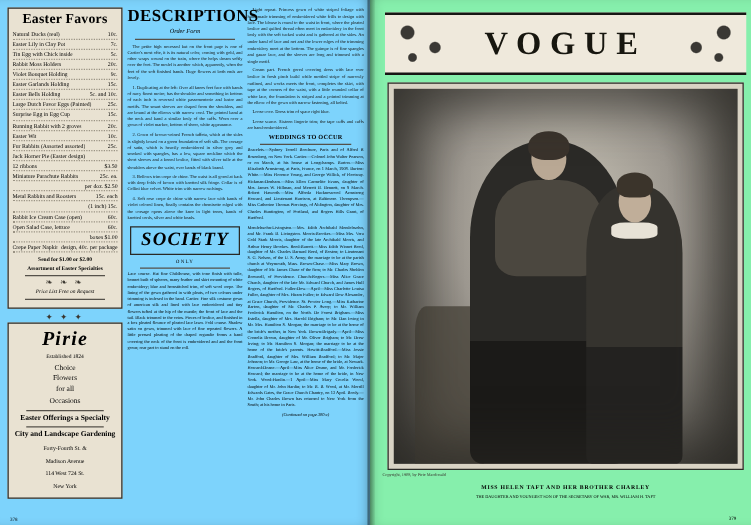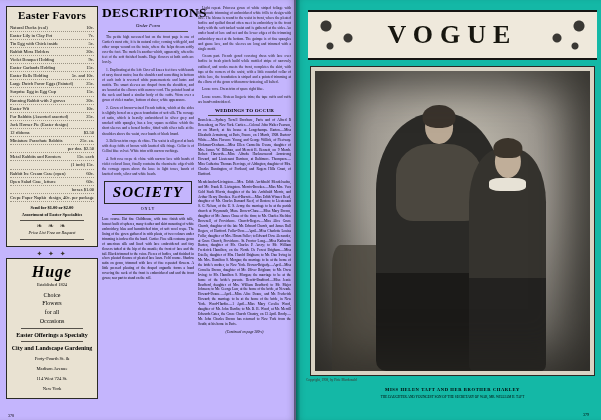--- a/index.html
+++ b/index.html
@@ -16,27 +16,27 @@
     background:#3f3f3d;
   }
   .page{
     background:#ece6d8;
     position:relative;
     box-sizing:border-box;
   }
   .page-left{
     width:296px;height:420px;
     padding:6px 5px 0 6px;
-    background:#c4b5fd;
+    background:#7dd3fc;
     box-shadow:inset -6px 0 10px -6px rgba(0,0,0,.45);
   }
   .page-right{
     width:305px;height:420px;
     padding:8px 0 8px 8px;
-    background:#14b8a6;
+    background:#86efac;
     box-shadow:inset 6px 0 10px -6px rgba(0,0,0,.35);
   }
   .gutter{
     position:absolute;left:294px;top:0;width:6px;height:420px;
     background:linear-gradient(to right,rgba(0,0,0,.45),rgba(0,0,0,.05));
     z-index:5;
   }
 
   
   .lp-cols{display:flex;gap:4px;height:100%;}
@@ -331,21 +331,21 @@
           <div class="tiny" style="font-weight:bold;">Assortment of Easter Specialties</div>
           <hr class="rule thin">
           <div class="orn">❧ ❧ ❧</div>
           <div class="tiny" style="font-style:italic;">Price List Free on Request</div>
           <hr class="rule thin">
         </div>
 
         <div class="orn">✦ ✦ ✦</div>
 
         <div class="dards">
-          <div class="script">Huge</div>
+          <div class="script">Pirie</div>
           <div class="est">Established 1824</div>
           <div class="line">Choice</div>
           <div class="line">Flowers</div>
           <div class="line">for all</div>
           <div class="line">Occasions</div>
           <hr class="rule thin">
           <div class="line b">Easter Offerings a Specialty</div>
           <hr class="rule thin">
           <div class="line b">City and Landscape Gardening</div>
           <div class="addr">Forty-Fourth St. &amp;</div>

